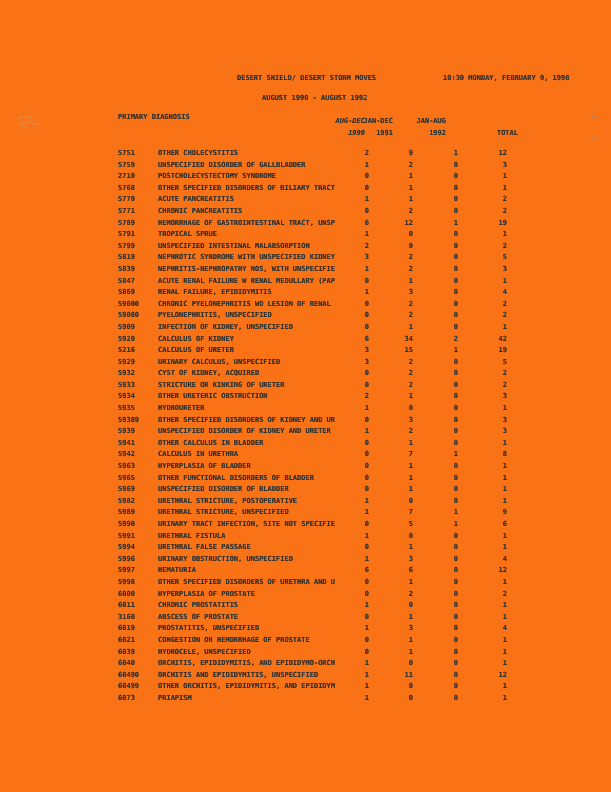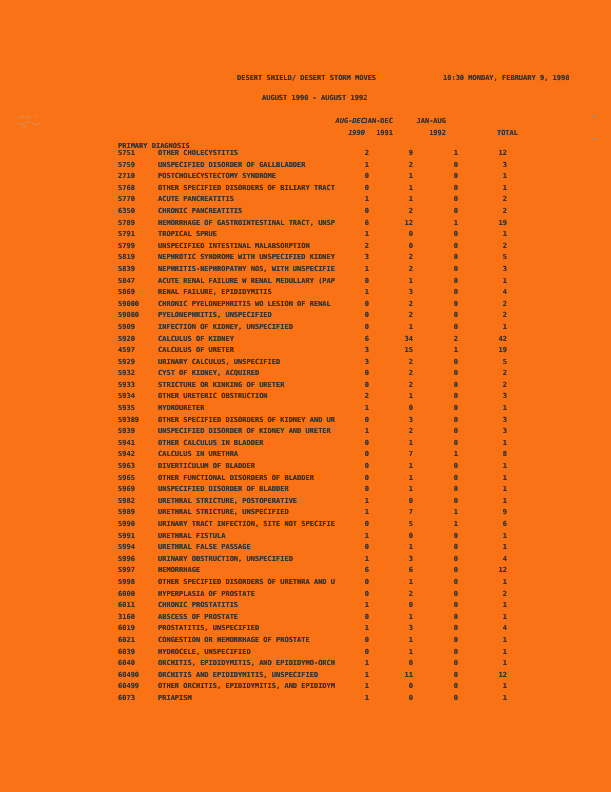--- a/index.html
+++ b/index.html
@@ -7,21 +7,21 @@
     position:relative; width:611px; height:792px; margin:0 auto;
     background:#f97316; overflow:hidden;
     font-family:"DejaVu Sans Mono","Liberation Mono",monospace;
     font-size:7px; font-weight:bold; color:#35332f;
     text-shadow:0 0 0.45px rgba(58,56,52,.75);
   }
   .abs { position:absolute; white-space:pre; }
   .title      { left:237px; top:74px; }
   .timestamp  { left:443px; top:74px; }
   .subtitle   { left:262px; top:94px; }
-  .ph-diag    { left:118px; top:142px; }
+  .ph-diag    { left:118px; top:113px; }
   .ch { position:absolute; text-align:right; white-space:pre; }
   .l1 { top:117px; } .l2 { top:129px; }
   .cb1 { left:324px; width:41px;font-style:italic; }
   .cb2 { left:353px; width:40px; }
   .cb3 { left:406px; width:40px; }
   .cb4 { left:478px; width:40px; }
   .rows { position:absolute; left:0; top:149px; width:603px; }
   .row  { position:relative; height:11.6px; }
   .row span { position:absolute; top:0; white-space:pre; }
   .rc { left:118px; }
@@ -105,21 +105,21 @@
       </div>
       <div class="row">
         <span class="rc">5770</span>
         <span class="rd">ACUTE PANCREATITIS</span>
         <span class="rv v1">1</span>
         <span class="rv v2">1</span>
         <span class="rv v3">0</span>
         <span class="rv v4">2</span>
       </div>
       <div class="row">
-        <span class="rc">6350</span>
+        <span class="rc">5771</span>
         <span class="rd">CHRONIC PANCREATITIS</span>
         <span class="rv v1">0</span>
         <span class="rv v2">2</span>
         <span class="rv v3">0</span>
         <span class="rv v4">2</span>
       </div>
       <div class="row">
         <span class="rc">5789</span>
         <span class="rd">HEMORRHAGE OF GASTROINTESTINAL TRACT, UNSP</span>
         <span class="rv v1">6</span>
@@ -201,21 +201,21 @@
       </div>
       <div class="row">
         <span class="rc">5920</span>
         <span class="rd">CALCULUS OF KIDNEY</span>
         <span class="rv v1">6</span>
         <span class="rv v2">34</span>
         <span class="rv v3">2</span>
         <span class="rv v4">42</span>
       </div>
       <div class="row">
-        <span class="rc">4597</span>
+        <span class="rc">5216</span>
         <span class="rd">CALCULUS OF URETER</span>
         <span class="rv v1">3</span>
         <span class="rv v2">15</span>
         <span class="rv v3">1</span>
         <span class="rv v4">19</span>
       </div>
       <div class="row">
         <span class="rc">5929</span>
         <span class="rd">URINARY CALCULUS, UNSPECIFIED</span>
         <span class="rv v1">3</span>
@@ -282,21 +282,21 @@
       <div class="row">
         <span class="rc">5942</span>
         <span class="rd">CALCULUS IN URETHRA</span>
         <span class="rv v1">0</span>
         <span class="rv v2">7</span>
         <span class="rv v3">1</span>
         <span class="rv v4">8</span>
       </div>
       <div class="row">
         <span class="rc">5963</span>
-        <span class="rd">DIVERTICULUM OF BLADDER</span>
+        <span class="rd">HYPERPLASIA OF BLADDER</span>
         <span class="rv v1">0</span>
         <span class="rv v2">1</span>
         <span class="rv v3">0</span>
         <span class="rv v4">1</span>
       </div>
       <div class="row">
         <span class="rc">5965</span>
         <span class="rd">OTHER FUNCTIONAL DISORDERS OF BLADDER</span>
         <span class="rv v1">0</span>
         <span class="rv v2">1</span>
@@ -354,21 +354,21 @@
       <div class="row">
         <span class="rc">5996</span>
         <span class="rd">URINARY OBSTRUCTION, UNSPECIFIED</span>
         <span class="rv v1">1</span>
         <span class="rv v2">3</span>
         <span class="rv v3">0</span>
         <span class="rv v4">4</span>
       </div>
       <div class="row">
         <span class="rc">5997</span>
-        <span class="rd">HEMORRHAGE</span>
+        <span class="rd">HEMATURIA</span>
         <span class="rv v1">6</span>
         <span class="rv v2">6</span>
         <span class="rv v3">0</span>
         <span class="rv v4">12</span>
       </div>
       <div class="row">
         <span class="rc">5998</span>
         <span class="rd">OTHER SPECIFIED DISORDERS OF URETHRA AND U</span>
         <span class="rv v1">0</span>
         <span class="rv v2">1</span>

